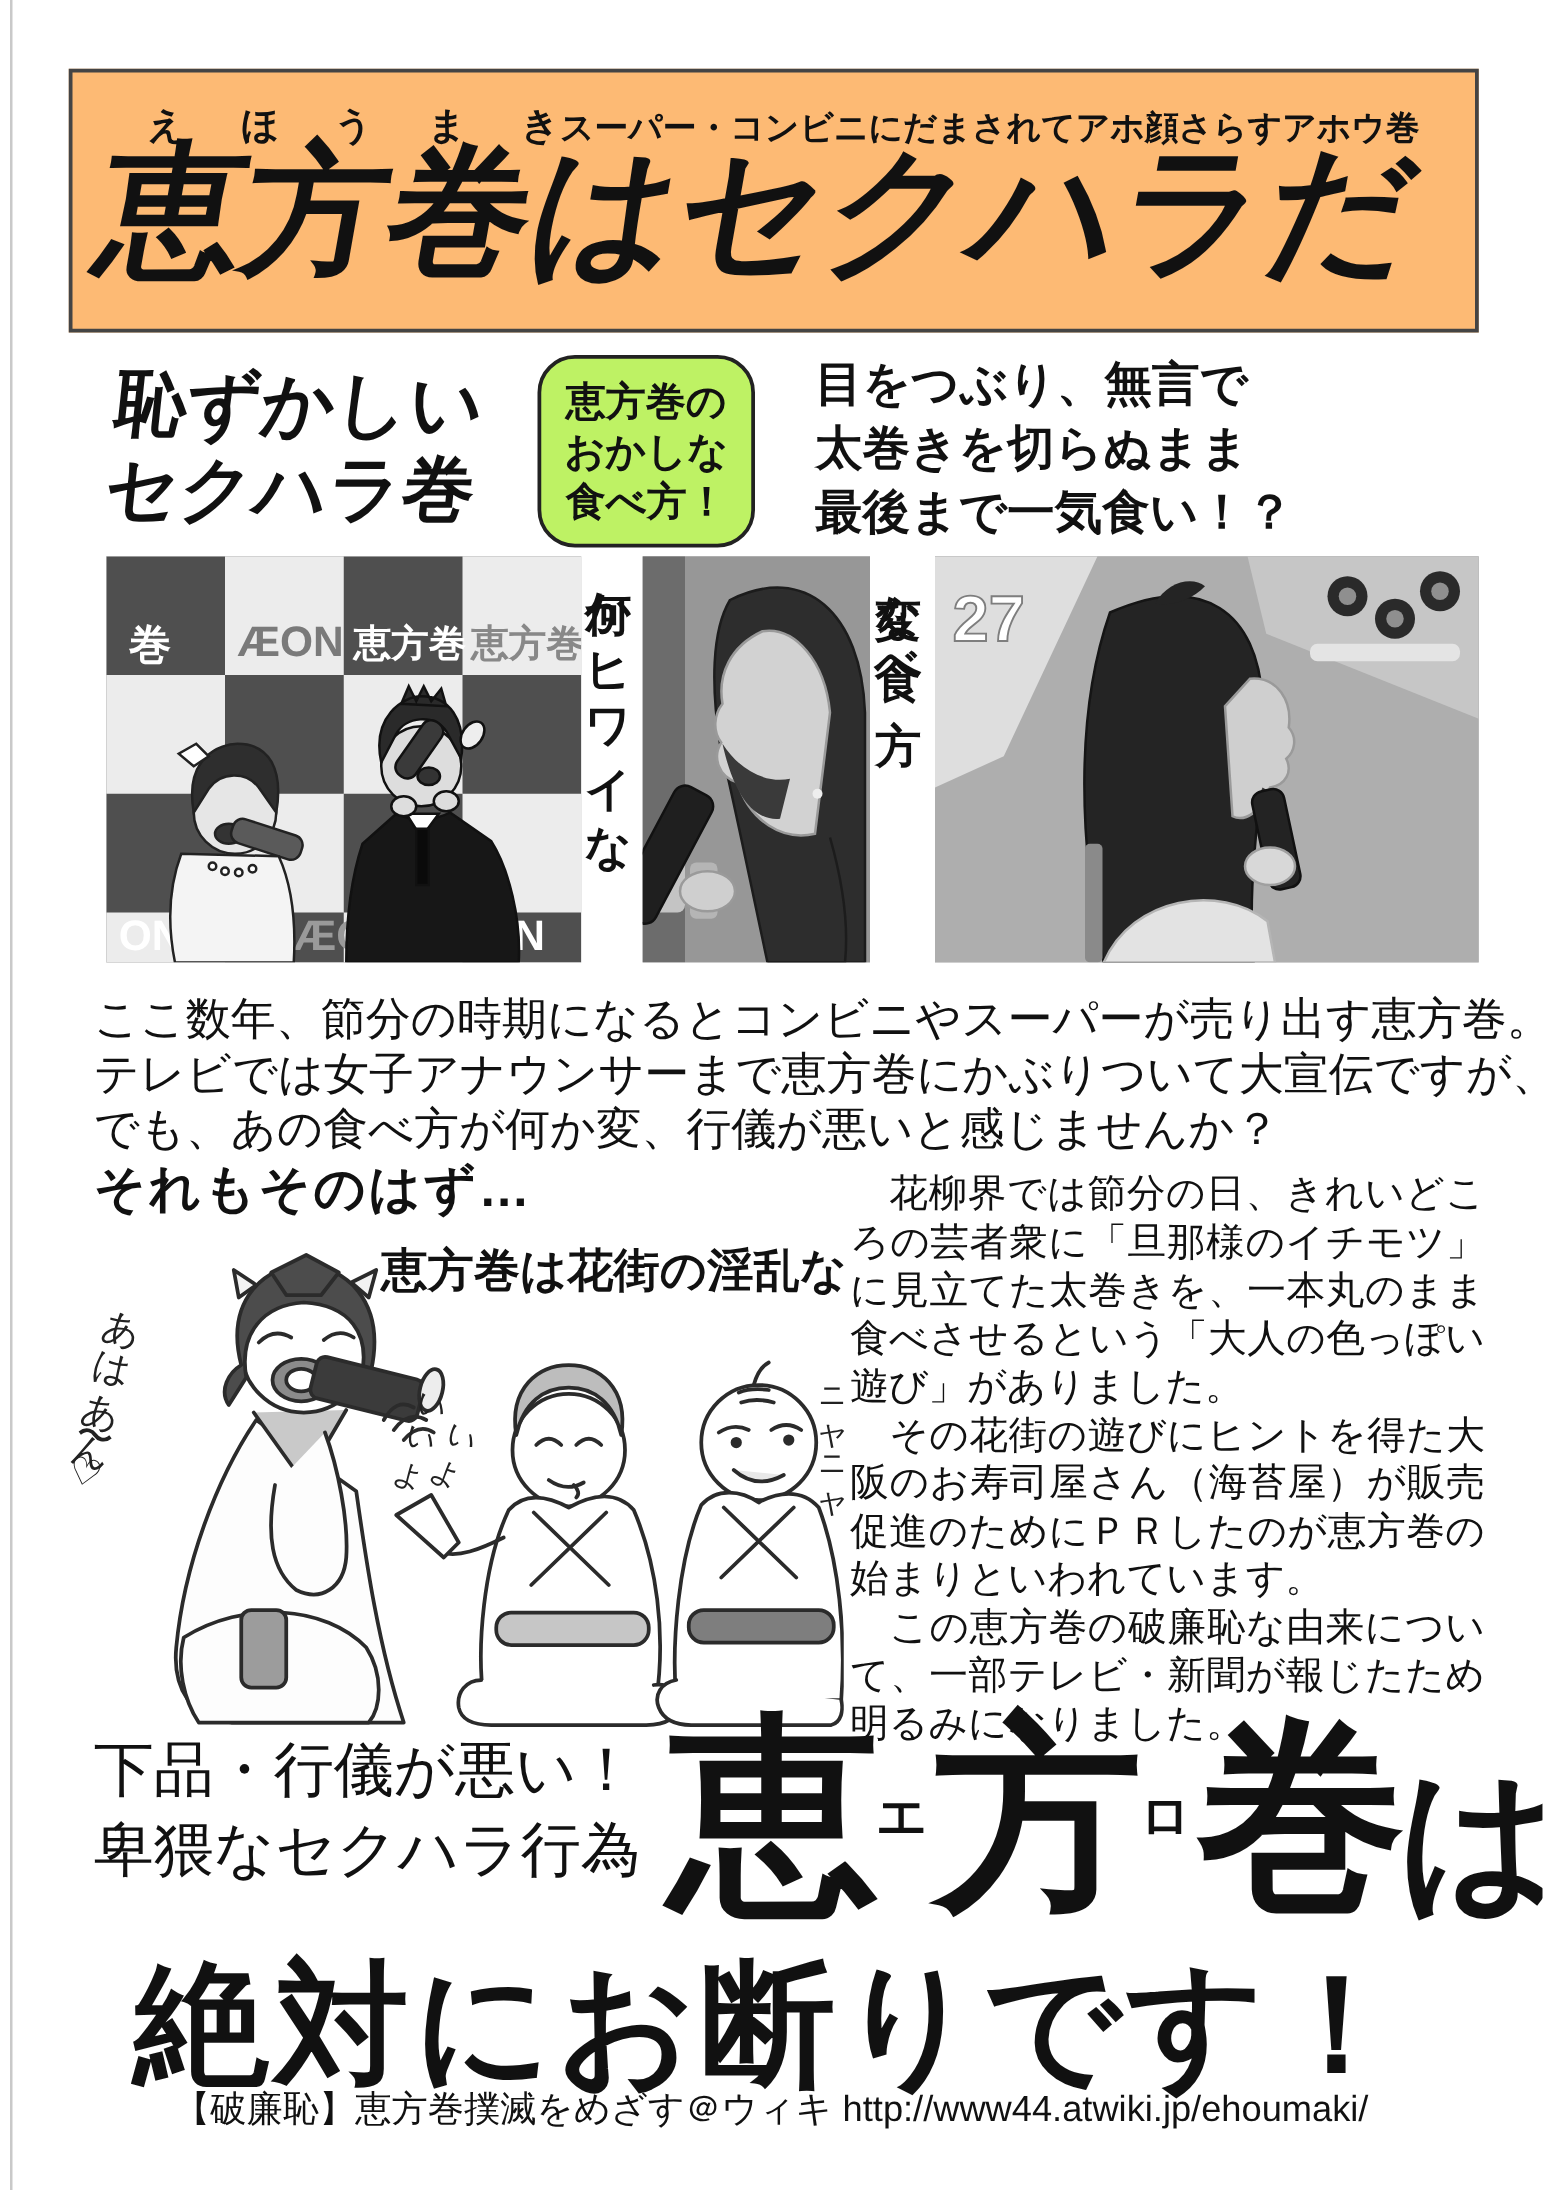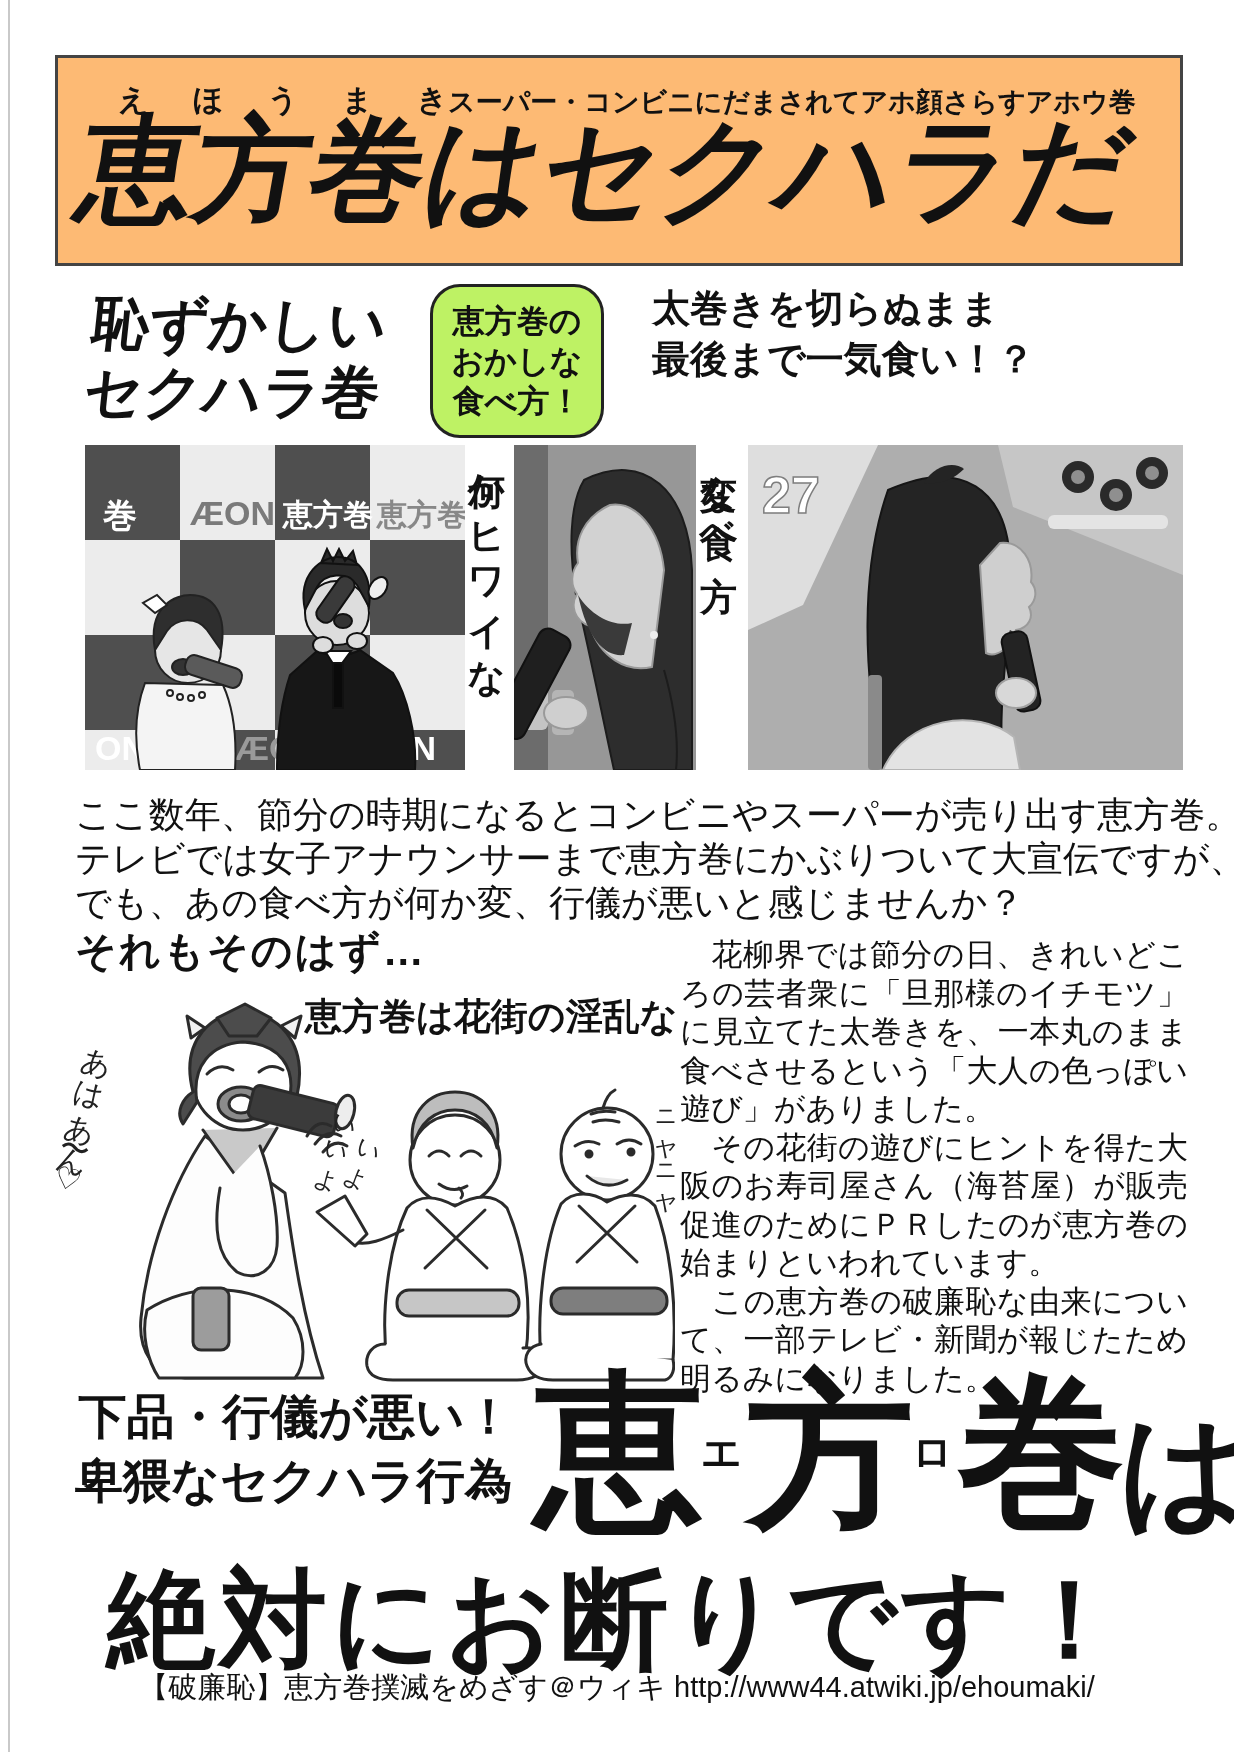--- a/index.html
+++ b/index.html
@@ -30,21 +30,21 @@
   .lead{left:75px;top:793px;width:1115px;font-size:36px;line-height:44px;font-weight:500;white-space:nowrap;}
   .sohead{left:75px;top:924px;font-size:41px;font-weight:600;letter-spacing:2px;white-space:nowrap;}
   
   .claim{left:305px;top:992px;font-size:37px;font-weight:900;line-height:50px;white-space:nowrap;}
   .bodycol{left:680px;top:936px;width:508px;font-size:31px;line-height:38.5px;
     text-align:justify;font-weight:500;}
   .bodycol p{margin:0;}
   .hand{font-size:28px;font-weight:500;color:#222;}
   .vhand{writing-mode:vertical-rl;}
   
-  .bottom-left{left:75px;top:1385px;font-size:48px;font-weight:700;line-height:64px;white-space:nowrap;text-align:right;}
+  .bottom-left{left:75px;top:1385px;font-size:48px;font-weight:400;line-height:64px;white-space:nowrap;}
   .bigword{left:535px;top:1368px;display:flex;align-items:center;white-space:nowrap;}
   .bigword .k{font-size:168px;font-weight:900;line-height:1;letter-spacing:-6px;}
   .bigword .s{font-size:40px;font-weight:900;margin:0 4px;}
   .bigword .p{font-size:126px;font-weight:900;line-height:1;align-self:flex-end;margin-bottom:2px;}
   .final{left:55px;top:1548px;width:1125px;text-align:center;font-size:108px;font-weight:600;
     letter-spacing:4px;white-space:nowrap;}
   .footer{left:0;top:1668px;width:1234px;text-align:center;font-size:29px;font-weight:500;}
   svg text{font-family:"Liberation Sans","DejaVu Sans",sans-serif;}
 </style>
 </head>
@@ -61,20 +61,21 @@
 <div class="abs intro-left">
   <div>恥ずかしい</div>
   <div>セクハラ巻</div>
 </div>
 <div class="abs bubble">
   <div>恵方巻の</div>
   <div>おかしな</div>
   <div>食べ方！</div>
 </div>
 <div class="abs intro-right">
+  <div>目をつぶり、無言で</div>
   <div>太巻きを切らぬまま</div>
   <div>最後まで一気食い！？</div>
 </div>
 
 <div class="abs photo" style="left:85px;width:380px;">
   <svg width="380" height="325" viewBox="0 0 380 325">
     <rect x="0" y="0" width="380" height="325" fill="#ececec"></rect>
     <rect x="0" y="0" width="95" height="95" fill="#4f4f4f"></rect>
       <rect x="190" y="0" width="95" height="95" fill="#4f4f4f"></rect>
     <rect x="95" y="95" width="95" height="95" fill="#4f4f4f"></rect>

